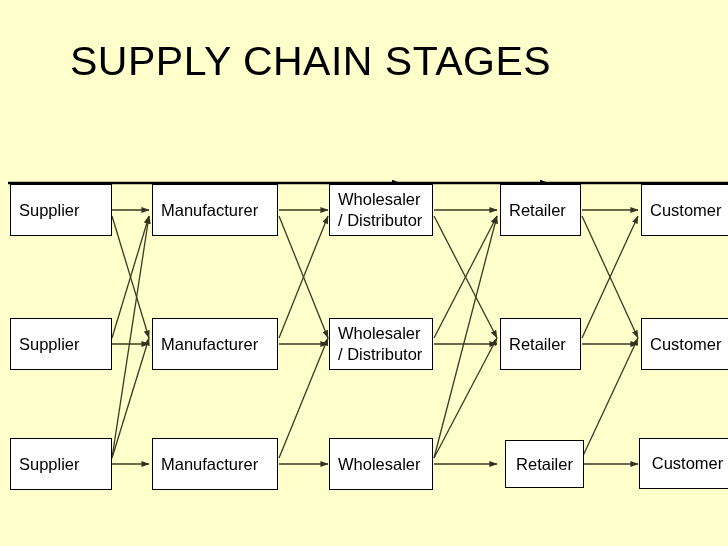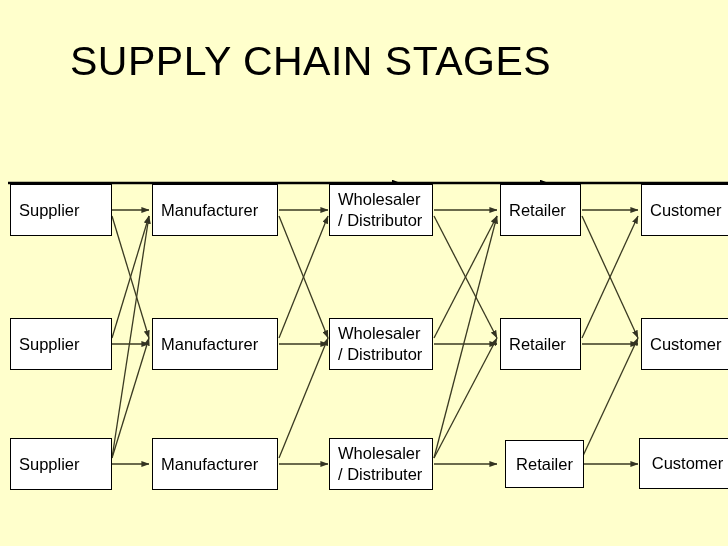--- a/index.html
+++ b/index.html
@@ -157,21 +157,20 @@
   </div>
 
   <div class="node" style="left:2px;  top:438px; width:102px; height:52px;">
     <span class="lbl">Supplier</span>
   </div>
   <div class="node" style="left:144px; top:438px; width:126px; height:52px;">
     <span class="lbl">Manufacturer</span>
   </div>
   <div class="node" style="left:321px; top:438px; width:104px; height:52px;">
     <span class="lbl">Wholesaler</span>
-    <span class="lbl">/ Distributer</span>
   </div>
   <div class="node center" style="left:497px; top:440px; width:79px; height:48px;">
     <span class="lbl">Retailer</span>
   </div>
   <div class="node center" style="left:631px; top:438px; width:97px; height:51px;">
     <span class="lbl">Customer</span>
   </div>
 
 </div>
 

